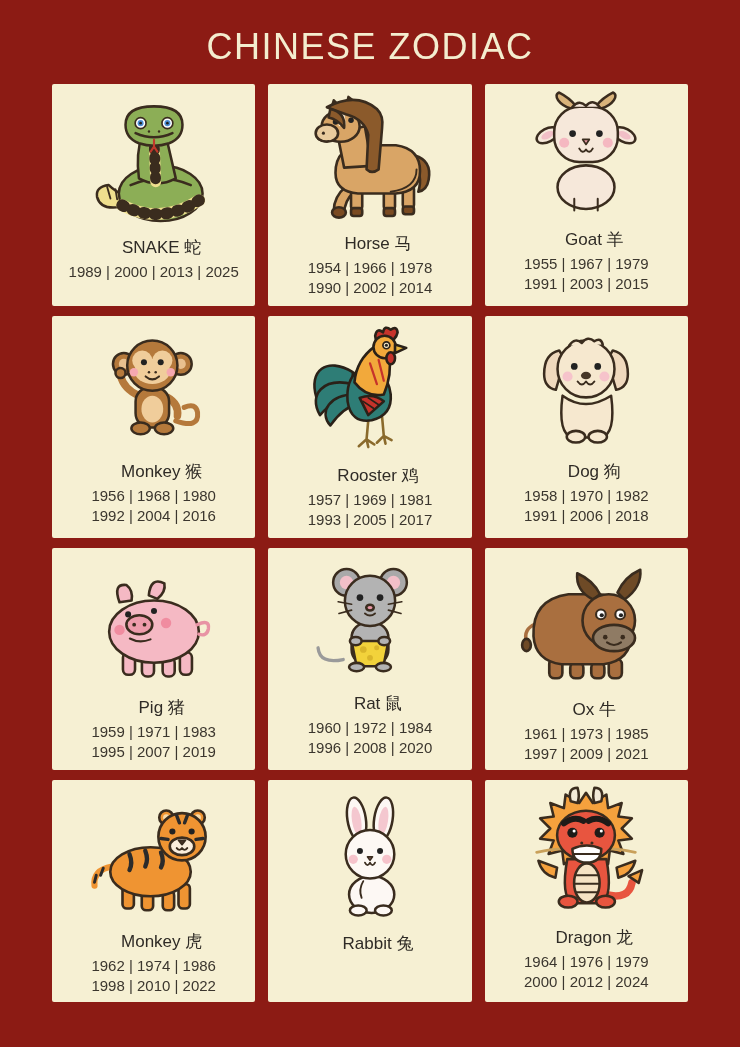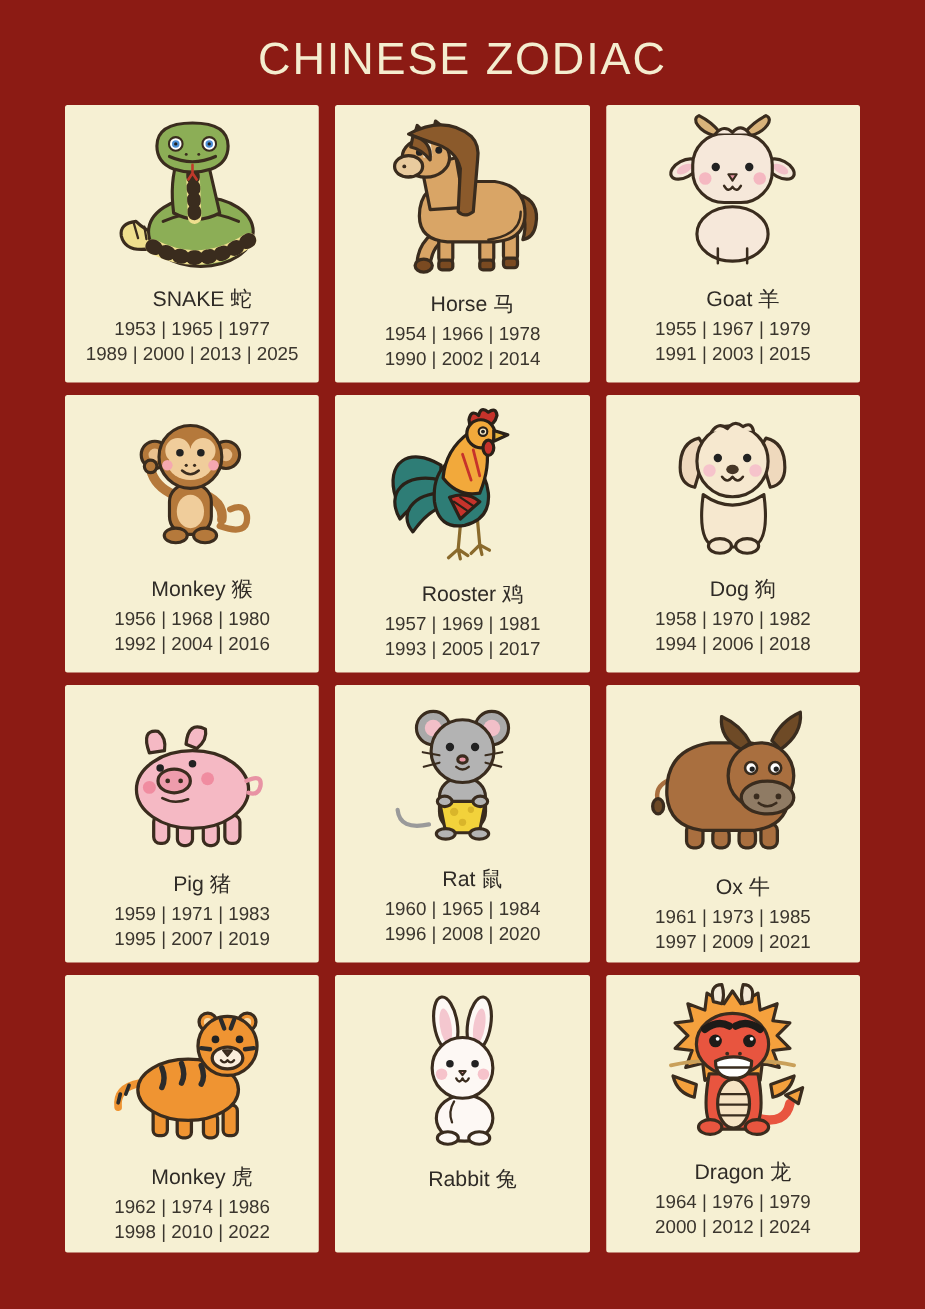--- a/index.html
+++ b/index.html
@@ -66,21 +66,20 @@
             <circle cx="96" cy="30" r="1.6" fill="#222" stroke="none"></circle>
             <circle cx="74" cy="40" r="1.4" fill="#3A2C1E" stroke="none"></circle>
             <circle cx="86" cy="40" r="1.4" fill="#3A2C1E" stroke="none"></circle>
             <path d="M58 42 Q80 52 102 42" fill="none"></path>
             <path d="M80 50 v8 m0 0 l-4 6 m4 -6 l4 6" fill="none" stroke="#C0392B" stroke-width="2.5"></path>
           </g>
         </svg>
       </div>
       <div class="name">SNAKE 蛇</div>
       <div class="years">
-        <div>1953 | 1965 | 1977</div>
         <div>1989 | 2000 | 2013 | 2025</div>
       </div>
     </div>
 
     <div class="card">
       <div class="art">
         <svg width="138" height="138" viewBox="0 0 160 160">
           <g stroke="#3A2C1E" stroke-width="3" stroke-linecap="round" stroke-linejoin="round">
             <path d="M132 76 Q152 82 148 104 Q146 116 136 118 Q142 98 130 86 Z" fill="#8B5A2B"></path>
             <path d="M52 112 Q38 124 38 140 L50 144 Q50 128 62 118 Z" fill="#D9A566"></path>
@@ -230,21 +229,21 @@
             <ellipse cx="80" cy="64" rx="6" ry="4.5" fill="#463627" stroke="none"></ellipse>
             <path d="M70 71 Q75 78 80 71 Q85 78 90 71" fill="none" stroke-width="2.4"></path>
             <circle cx="58" cy="65" r="6" fill="#F6C3CB" stroke="none"></circle>
             <circle cx="102" cy="65" r="6" fill="#F6C3CB" stroke="none"></circle>
           </g>
         </svg>
       </div>
       <div class="name">Dog 狗</div>
       <div class="years">
         <div>1958 | 1970 | 1982</div>
-        <div>1994 | 2006 | 2018</div>
+        <div>1991 | 2006 | 2018</div>
       </div>
     </div>
 
     <div class="card">
       <div class="art">
         <svg width="138" height="138" viewBox="0 0 160 160">
           <g stroke="#3A2C1E" stroke-width="3" stroke-linecap="round" stroke-linejoin="round">
             <rect x="44" y="114" width="14" height="26" rx="6" fill="#F5B9C4"></rect>
             <rect x="66" y="120" width="14" height="22" rx="6" fill="#F5B9C4"></rect>
             <rect x="90" y="120" width="14" height="22" rx="6" fill="#F5B9C4"></rect>
@@ -293,21 +292,21 @@
             <circle cx="80" cy="124" r="3.5" fill="#D9B52A" stroke="none"></circle>
             <ellipse cx="63" cy="104" rx="7" ry="5" fill="#B3B3B3"></ellipse>
             <ellipse cx="97" cy="104" rx="7" ry="5" fill="#B3B3B3"></ellipse>
             <ellipse cx="64" cy="135" rx="9" ry="5" fill="#B3B3B3"></ellipse>
             <ellipse cx="96" cy="135" rx="9" ry="5" fill="#B3B3B3"></ellipse>
           </g>
         </svg>
       </div>
       <div class="name">Rat 鼠</div>
       <div class="years">
-        <div>1960 | 1965 | 1984</div>
+        <div>1960 | 1972 | 1984</div>
         <div>1996 | 2008 | 2020</div>
       </div>
     </div>
 
     <div class="card">
       <div class="art">
         <svg width="140" height="140" viewBox="0 0 160 160">
           <g stroke="#3A2C1E" stroke-width="3" stroke-linecap="round" stroke-linejoin="round">
             <path d="M22 80 Q8 86 12 100" fill="none" stroke="#A96F3F" stroke-width="4"></path>
             <ellipse cx="12" cy="104" rx="5" ry="7" fill="#6E4A26"></ellipse>

